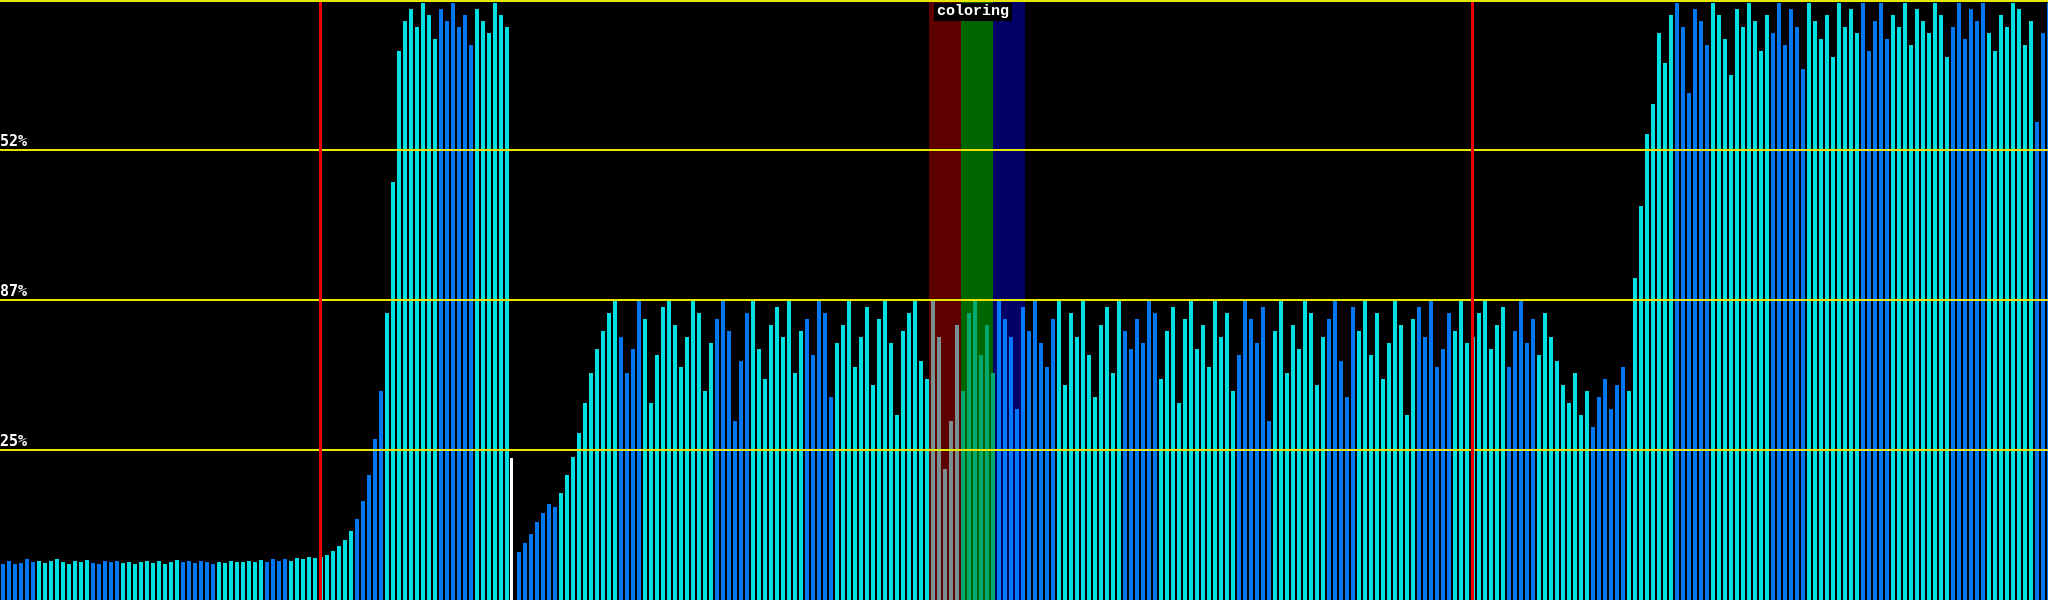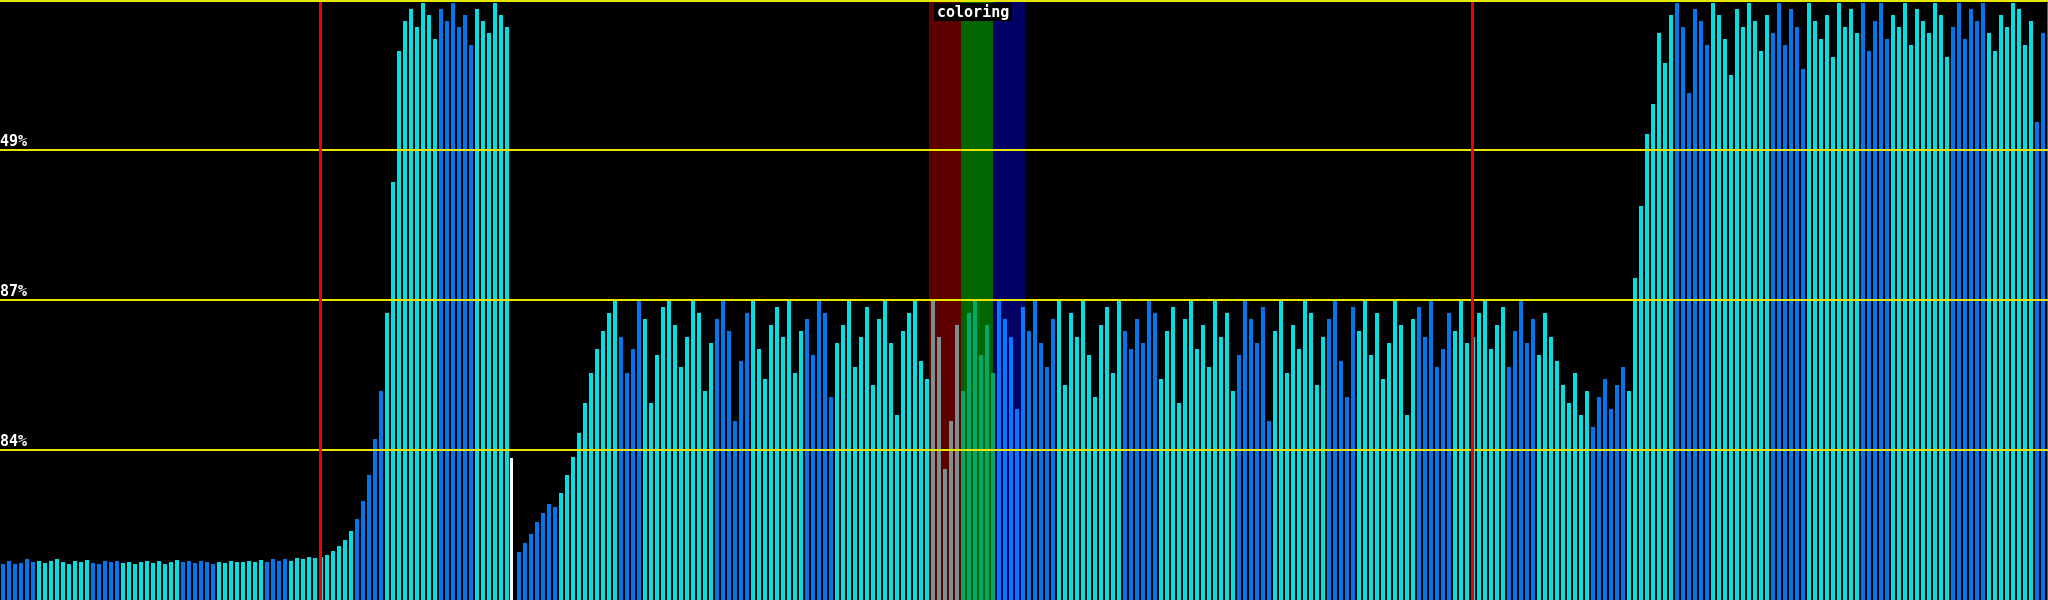--- a/index.html
+++ b/index.html
@@ -370,18 +370,18 @@
       <div class="gridline" style="top: 149px; background: rgb(230, 230, 0);"></div>
       <div class="gridline" style="top: 299px; background: rgb(230, 230, 0);"></div>
       <div class="gridline" style="top: 449px; background: rgb(230, 230, 0);"></div>
     </div>
   <div class="layer" id="marker-layer">
       <div class="vline" style="left: 319px; width: 3px; top: 2px; height: 598px; background: rgb(238, 0, 0);"></div>
       <div class="vline" style="left: 1471px; width: 3px; top: 2px; height: 598px; background: rgb(238, 0, 0);"></div>
       <div class="vline" style="left: 510px; width: 3px; top: 458px; height: 142px; background: rgb(255, 255, 255);"></div>
     </div>
   <div class="layer" id="label-layer">
-    <span class="coloring-label" id="coloring-label" style="left: 934px; top: 3px;">coloring</span>
-  <span class="ylabel" style="left: 0px; top: 134px; color: rgb(255, 255, 255);">49%</span>
+    <span class="coloring-label" id="coloring-label" style="left: 934px; top: 3px; font-family: Liberation Mono, monospace;">coloring</span>
+  <span class="ylabel" style="left: 0px; top: 134px; color: rgb(255, 255, 255);">52%</span>
       <span class="ylabel" style="left: 0px; top: 284px; color: rgb(255, 255, 255);">87%</span>
-      <span class="ylabel" style="left: 0px; top: 434px; color: rgb(255, 255, 255);">84%</span>
+      <span class="ylabel" style="left: 0px; top: 434px; color: rgb(255, 255, 255);">25%</span>
     </div>
 </div>
 
 </body></html>

